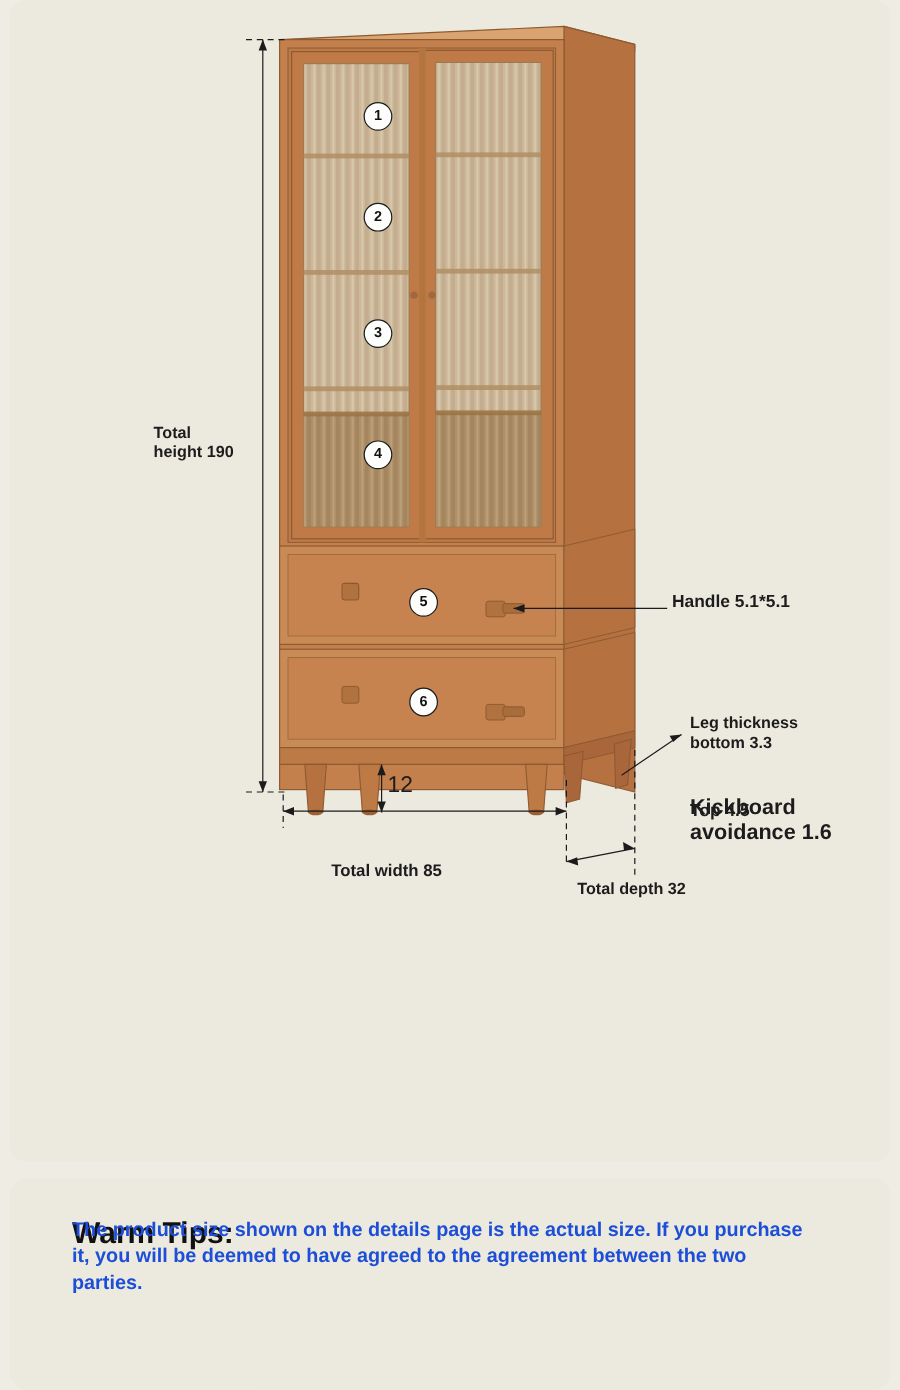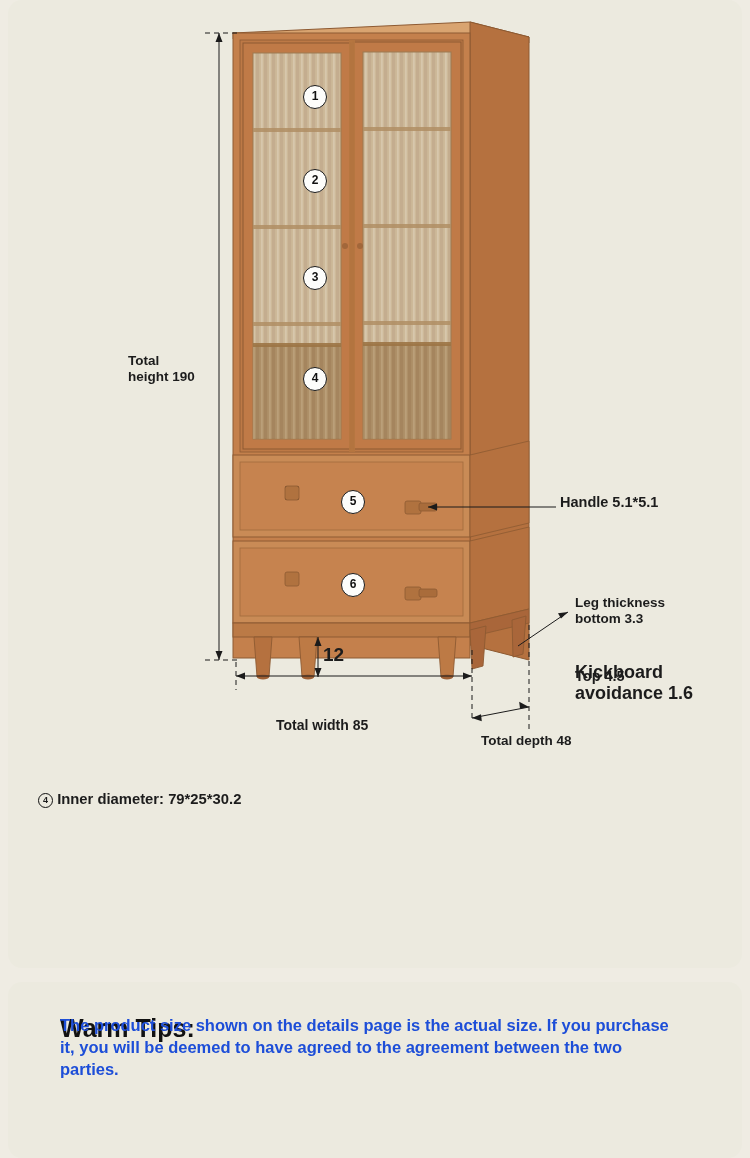--- a/index.html
+++ b/index.html
@@ -82,21 +82,21 @@
   }
   #lbl-total-depth {
     left: 481px;
     top: 733px;
     font-size: 13.5px;
   }
   #lbl-twelve {
     left: 323px;
     top: 644px;
     font-size: 19px;
-    font-weight: bold;
+    font-weight: normal;
   }
 
   
   #specs {
     position: absolute;
     left: 38px;
     top: 790px;
     width: 430px;
   }
   #specs .spec-line {
@@ -299,22 +299,21 @@
 <div class="label" id="lbl-total-height">Total
 height 190</div>
 <div class="label" id="lbl-twelve">12</div>
 <div class="label" id="lbl-handle">Handle 5.1*5.1</div>
 <div class="label" id="lbl-leg">Leg thickness
 bottom 3.3</div>
 <div class="label" id="lbl-top45">Top 4.5</div>
 <div class="label" id="lbl-kick">Kickboard
 avoidance 1.6</div>
 <div class="label" id="lbl-total-width">Total width 85</div>
-<div class="label" id="lbl-total-depth">Total depth 48</div>
+<div class="label" id="lbl-total-depth">Total depth 32</div>
 
 <div id="specs">
 
-  <div class="spec-line" id="spec-inner"><span class="circ-inline">4</span> <span>Inner diameter: 79*25*30.2</span></div>
 
 </div>
 
 <div id="tips-title">Warm Tips:</div>
 <div id="tips-body">The product size shown on the details page is the actual size. If you purchase it, you will be deemed to have agreed to the agreement between the two parties.</div>
 
 </body></html>

